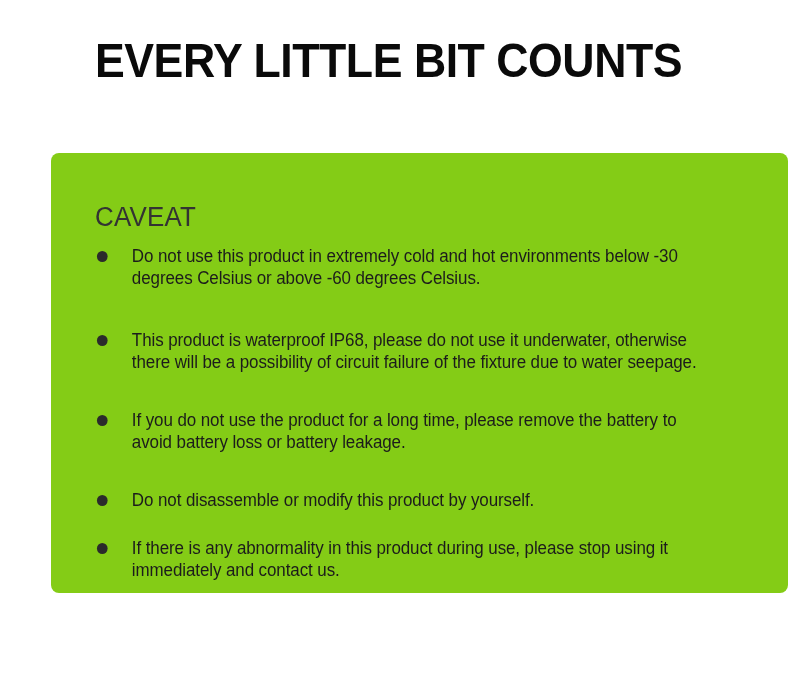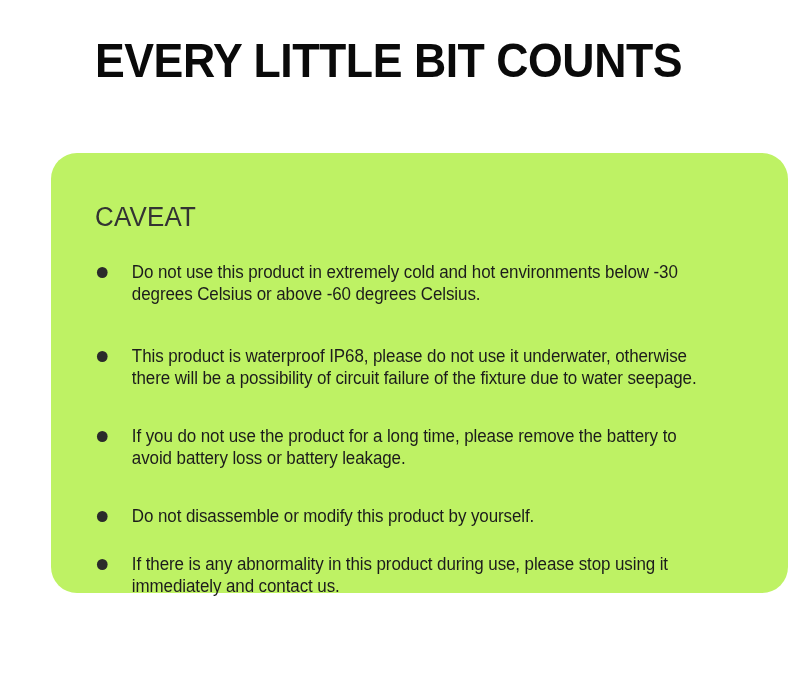--- a/index.html
+++ b/index.html
@@ -63,22 +63,22 @@
     z-index: 3;
   }
 
   
   .caveat-card {
     position: absolute;
     left: 28px;
     top: 153px;
     width: 737px;
     height: 440px;
-    background: #bef264;
-    border-radius: 26px;
+    background: #84cc16;
+    border-radius: 8px;
     z-index: 2;
     box-sizing: border-box;
   }
 
   .card-heading {
     position: absolute;
     left: 44px;
     top: 48px;
     margin: 0;
     font-family: "Liberation Sans", sans-serif;
@@ -88,21 +88,21 @@
     color: #333333;
     letter-spacing: 0.2px;
     transform: scaleX(0.96);
     transform-origin: left center;
     white-space: nowrap;
   }
 
   .caveat-list {
     position: absolute;
     left: 44px;
-    top: 108px;
+    top: 92px;
     right: 24px;
     list-style: none;
     margin: 0;
     padding: 0;
   }
 
   .caveat-item {
     position: relative;
     padding-left: 38px;
     color: #1c1c1c;

